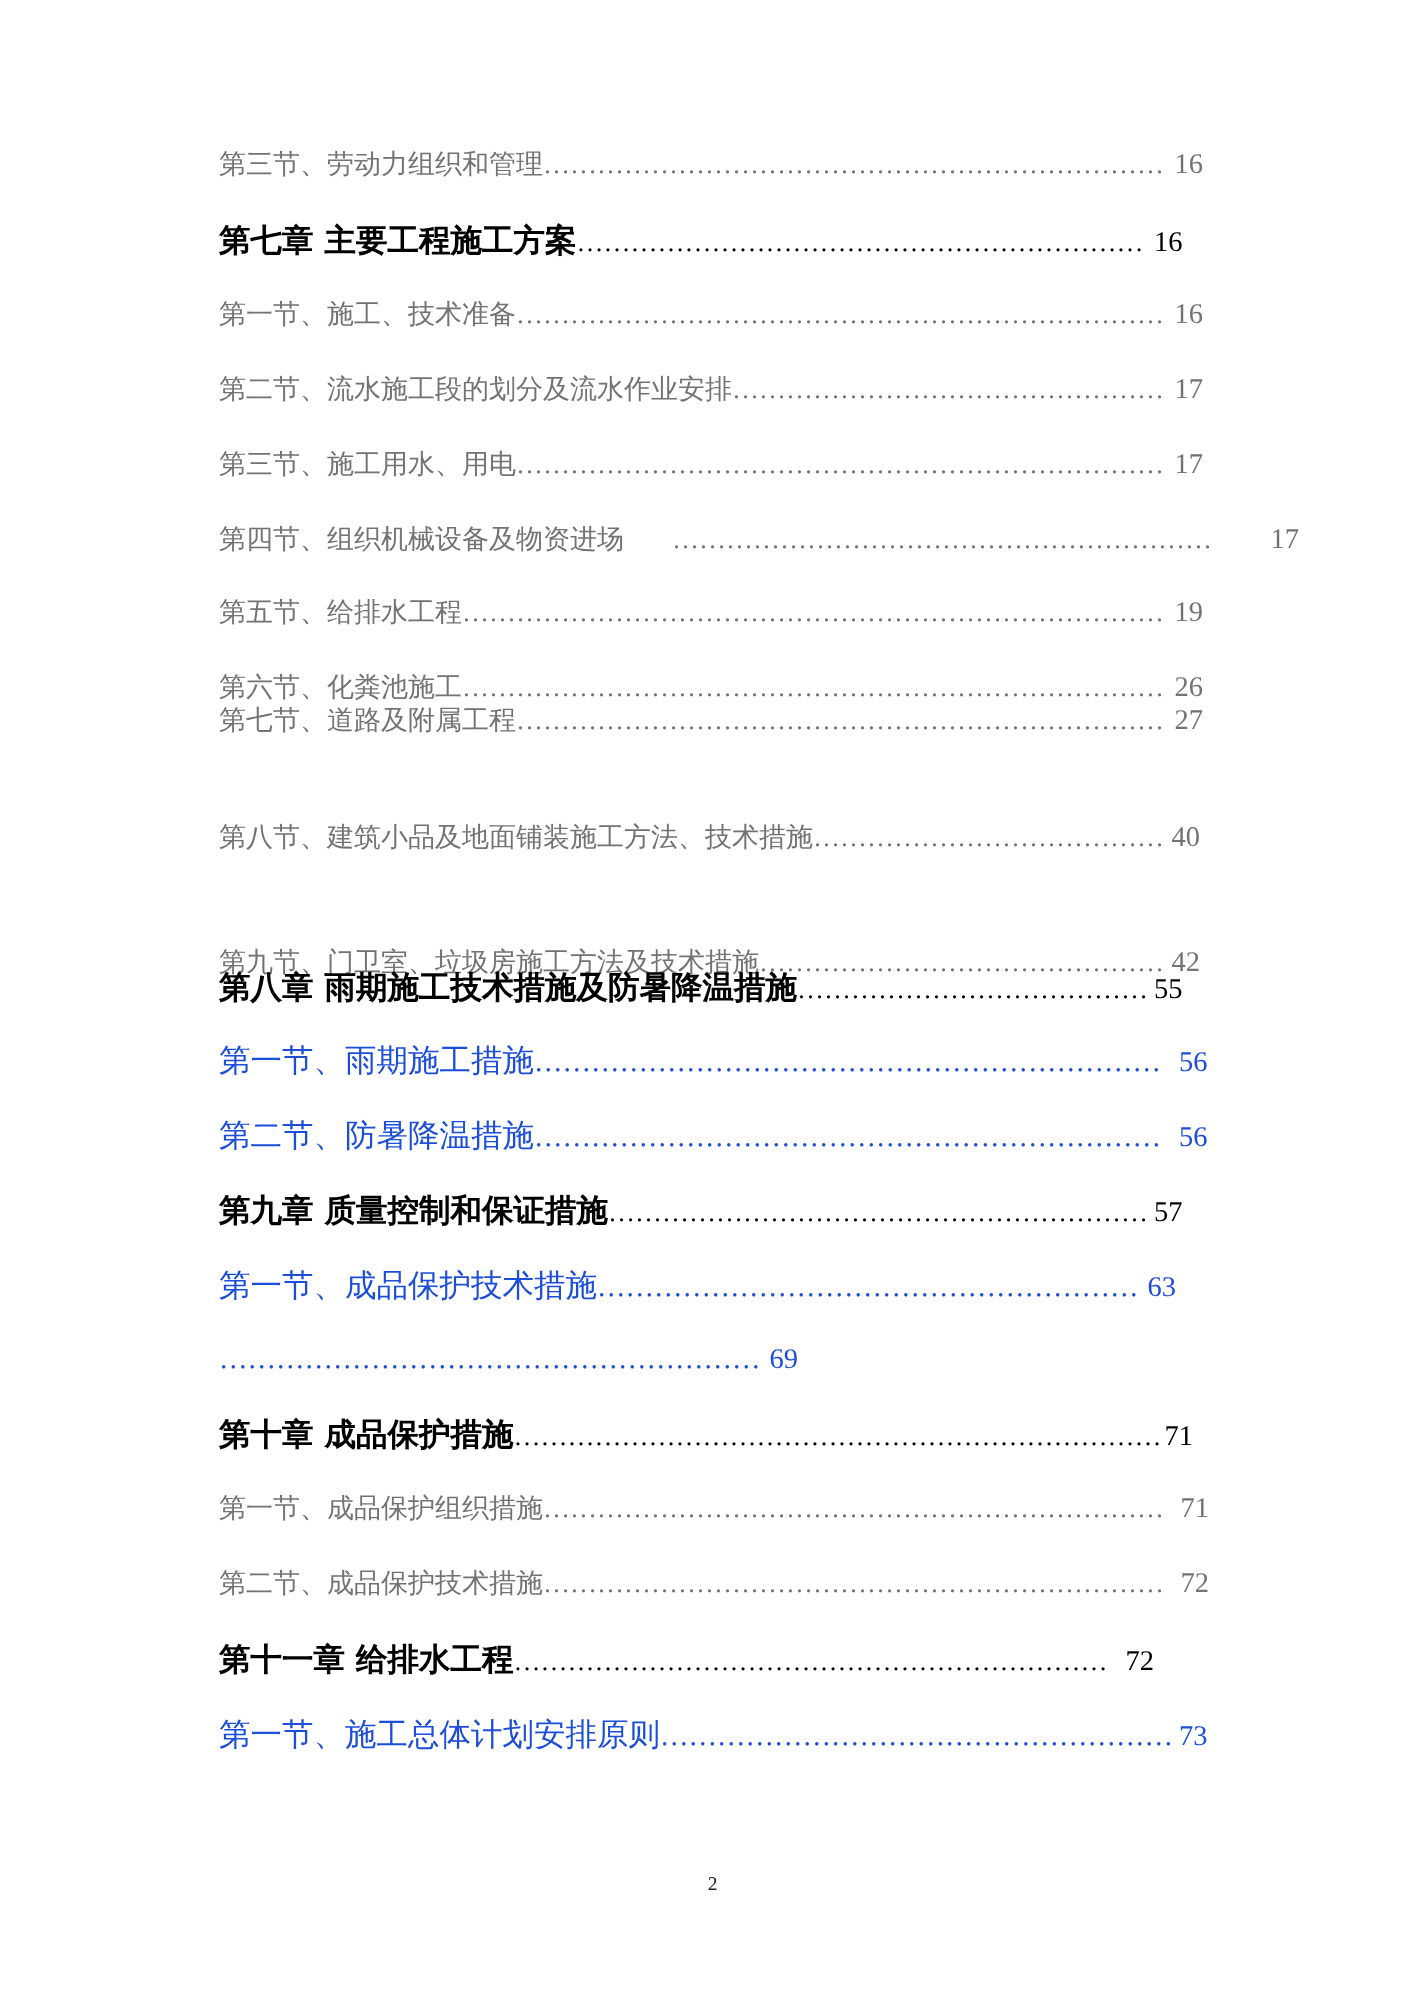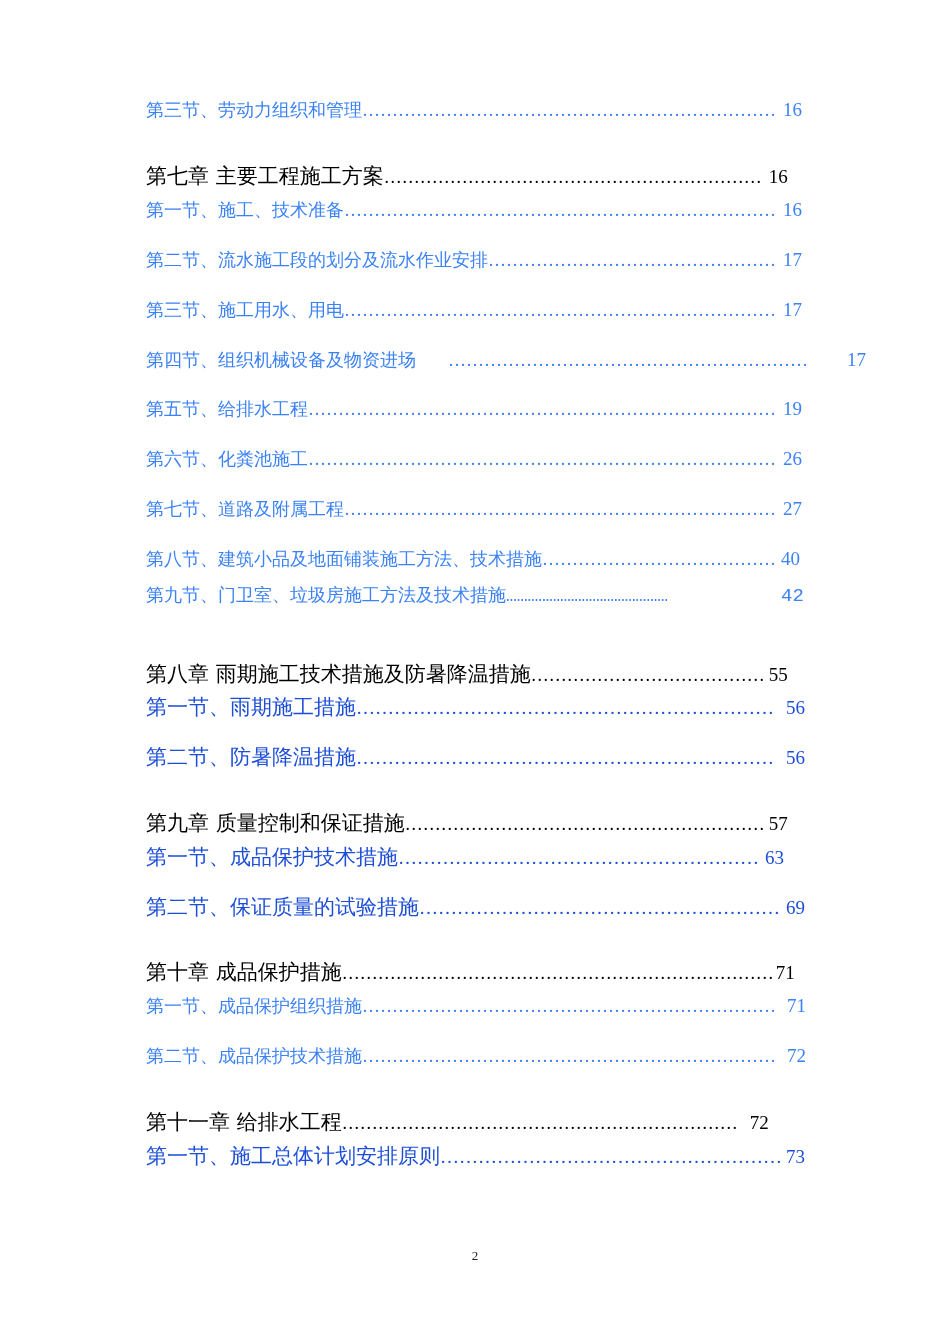--- a/index.html
+++ b/index.html
@@ -36,39 +36,38 @@
       display: inline-block;
       overflow: hidden;
       white-space: nowrap;
       letter-spacing: 0;
     }
     .toc-line .page {
       display: inline-block;
     }
     .sec-sm {
       font-size: 18px;
-      color: #3b82f6;
+      color: #737373;
     }
     .sec-sm .leader { font-size: 18px; }
     .sec-sm .page { font-size: 19px; }
     .sec-lg {
       font-size: 21px;
       color: #1d4ed8;
     }
     .sec-lg .leader { font-size: 19px; }
     .sec-lg .page { font-size: 19px; }
     .chap {
       font-size: 21px;
       font-weight: bold;
       color: #000000;
     }
     .chap .title {
       font-family: "DejaVu Sans", sans-serif;
-      font-weight: normal;
-      margin-top: 16px;
+      font-weight: bold;
     }
     .chap .leader { font-weight: normal; font-size: 18px; }
     .chap .page { font-weight: normal; font-size: 19px; }
     .page-number {
       position: absolute;
       left: 0;
       width: 950px;
       top: 1248px;
       text-align: center;
       font-size: 13px;
@@ -112,31 +111,31 @@
   <div class="toc-line sec-sm" style="top: 399px;">
       <span class="title">第五节、给排水工程</span>
       <span class="leader" style="width: 475px;">……………………………………………………………………</span>
       <span class="page">19</span>
     </div>
   <div class="toc-line sec-sm" style="top: 449px;">
       <span class="title">第六节、化粪池施工</span>
       <span class="leader" style="width: 475px;">……………………………………………………………………</span>
       <span class="page">26</span>
     </div>
-  <div class="toc-line sec-sm" style="top: 499px;">
+  <div class="toc-line sec-sm" style="top: 471px;">
       <span class="title">第七节、道路及附属工程</span>
       <span class="leader" style="width: 439px;">………………………………………………………………</span>
       <span class="page">27</span>
     </div>
   <div class="toc-line sec-sm" style="top: 549px;">
       <span class="title">第八节、建筑小品及地面铺装施工方法、技术措施</span>
       <span class="leader" style="width: 239px;">…………………………………</span>
       <span class="page">40</span>
     </div>
-  <div class="toc-line sec-sm" style="top: 587px; font-family: Liberation Mono, monospace;">
+  <div class="toc-line sec-sm" style="top: 632px;">
       <span class="title">第九节、门卫室、垃圾房施工方法及技术措施</span>
       <span class="leader" style="width: 275px;">………………………………………</span>
       <span class="page">42</span>
     </div>
   <div class="toc-line chap" style="top: 648px;">
       <span class="title">第八章  雨期施工技术措施及防暑降温措施</span>
       <span class="leader" style="width: 238px;">…………………………………</span>
       <span class="page">55</span>
     </div>
   <div class="toc-line sec-lg" style="top: 697px;">
@@ -153,21 +152,20 @@
       <span class="title">第九章  质量控制和保证措施</span>
       <span class="leader" style="width: 364px;">……………………………………………………</span>
       <span class="page">57</span>
     </div>
   <div class="toc-line sec-lg" style="top: 847px;">
       <span class="title">第一节、成品保护技术措施</span>
       <span class="leader" style="width: 367px;">…………………………………………………</span>
       <span class="page">63</span>
     </div>
   <div class="toc-line sec-lg" style="top: 897px;">
-      <span class="title">第二节、保证质量的试验措施</span>
       <span class="leader" style="width: 367px;">…………………………………………………</span>
       <span class="page">69</span>
     </div>
   <div class="toc-line chap" style="top: 946px;">
       <span class="title">第十章  成品保护措施</span>
       <span class="leader" style="width: 434px;">………………………………………………………………</span>
       <span class="page">71</span>
     </div>
   <div class="toc-line sec-sm" style="top: 996px;">
       <span class="title">第一节、成品保护组织措施</span>

